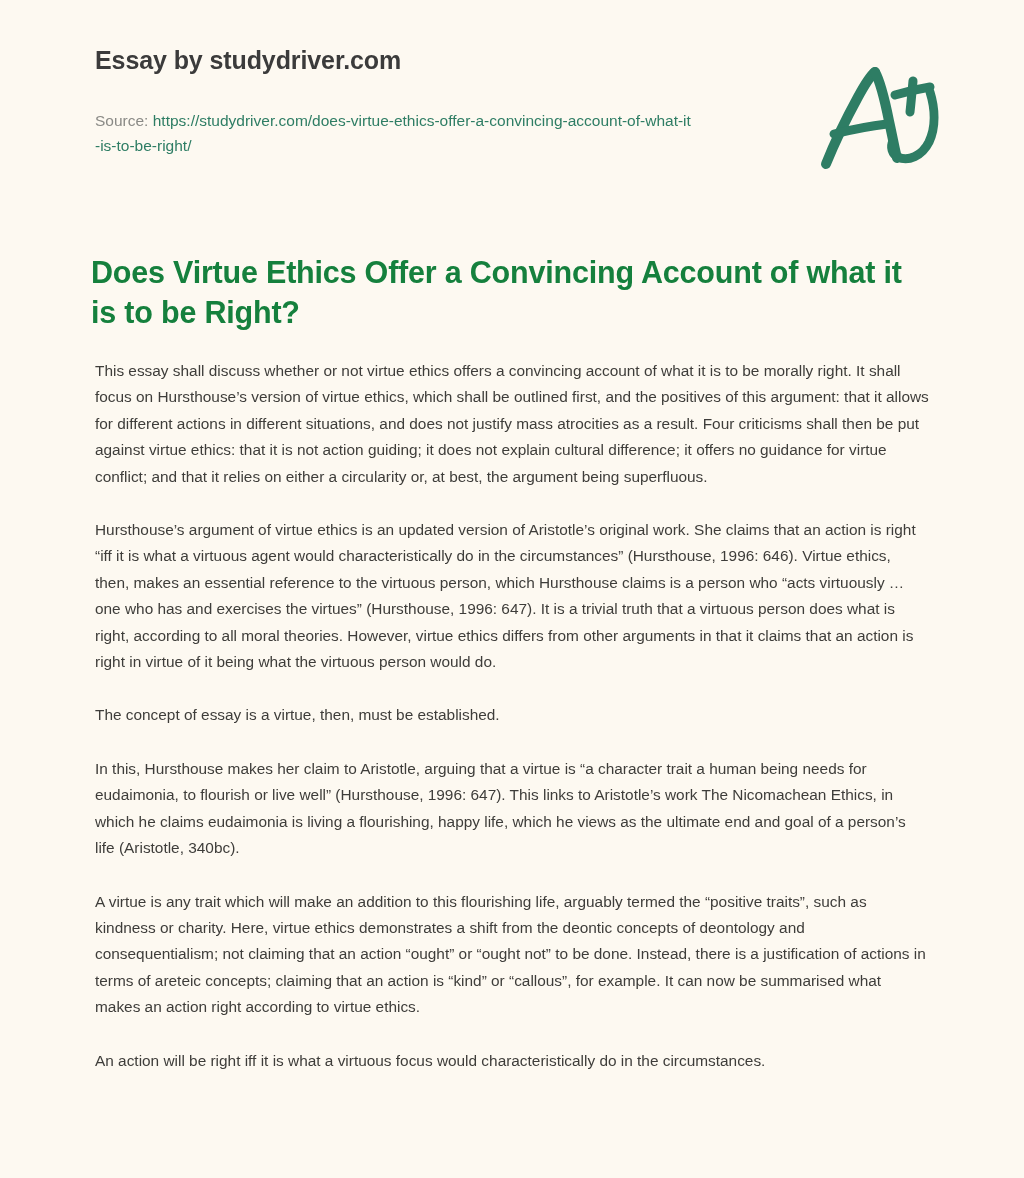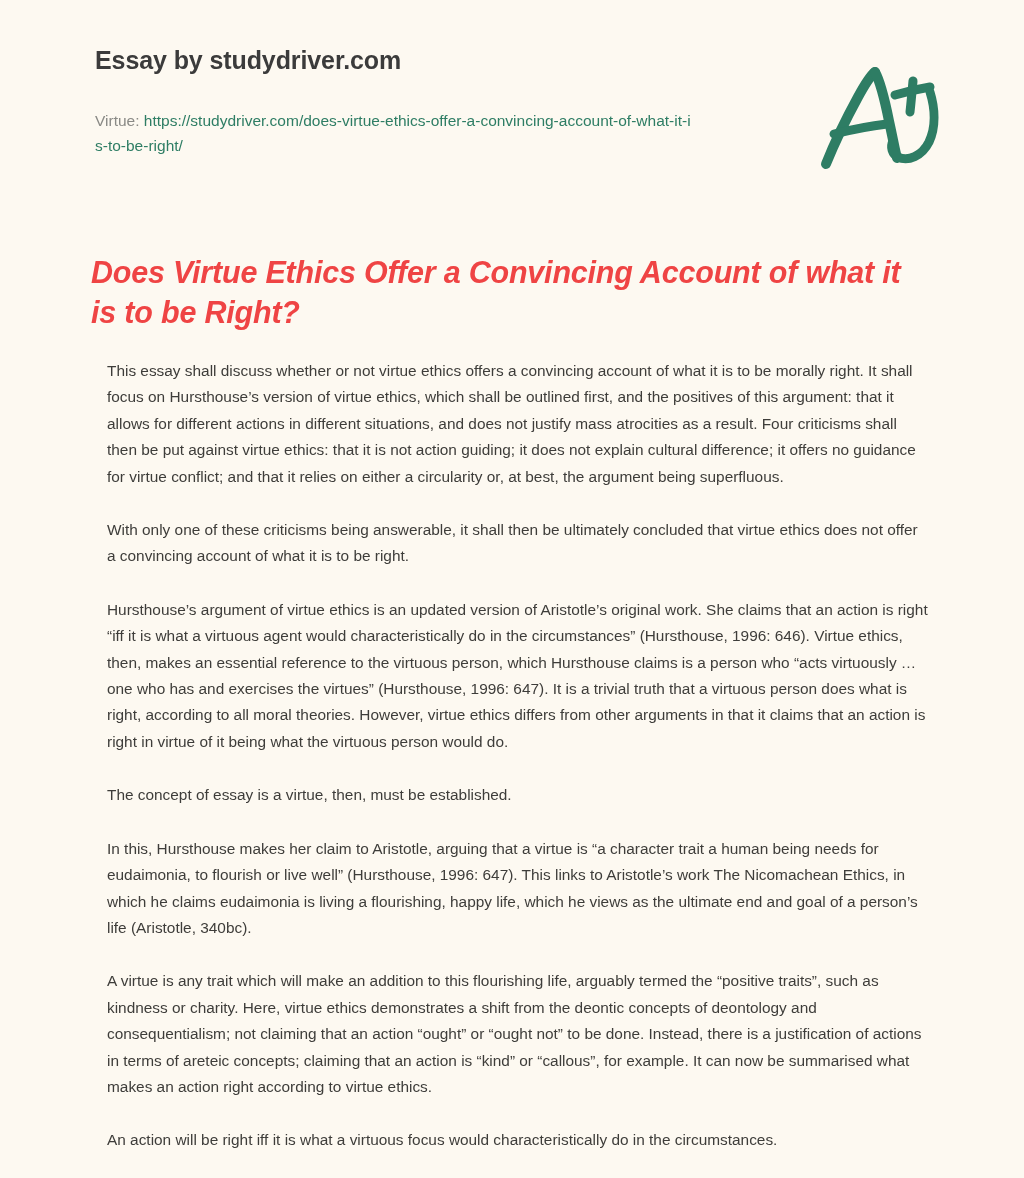--- a/index.html
+++ b/index.html
@@ -81,49 +81,48 @@
     left: 91px;
     top: 252px;
     width: 838px;
   }
 
   .article-title {
     font-family: "Liberation Sans", sans-serif;
     font-size: 30.5px;
     font-weight: bold;
     line-height: 40px;
-    color: #ef4444;
+    color: #15803d;
     margin: 0 0 26px 0;
     letter-spacing: -0.2px;
     max-width: 830px;
-    font-style: italic;
   }
 
   .body-copy p {
-    margin: 0 0 27px 16px;
+    margin: 0 0 27px 4px;
     font-size: 15.4px;
     line-height: 26.4px;
     color: #3e3d3a;
     text-align: left;
   }
   .body-copy p:last-child {
     margin-bottom: 0;
   }
 </style>
 </head>
 <body>
 
 <div class="page">
 
   <div class="header">
 
     <div class="brand-title">Essay by studydriver.com</div>
 
     <div class="source-line">
-      <span class="source-label">Virtue:</span>
+      <span class="source-label">Source:</span>
       <span class="source-url">https://studydriver.com/does-virtue-ethics-offer-a-convincing-account-of-what-it-is-to-be-right/</span>
     </div>
 
     <div class="logo">
       <svg viewBox="0 0 140 112" xmlns="http://www.w3.org/2000/svg">
         <g fill="none" stroke="#2e7d64" stroke-linecap="round" stroke-linejoin="round">
 
           <path d="M14 101 C20 86, 34 56, 46 34 C52 23, 58 13, 63 9" stroke-width="10"></path>
 
           <path d="M63 9 C68 18, 73 38, 77 58 C81 76, 83 88, 85 95" stroke-width="10"></path>
@@ -140,21 +139,20 @@
     </div>
 
   </div>
 
   <div class="article">
 
     <h1 class="article-title">Does Virtue Ethics Offer a Convincing Account of what it is to be Right?</h1>
 
     <div class="body-copy">
       <p>This essay shall discuss whether or not virtue ethics offers a convincing account of what it is to be morally right. It shall focus on Hursthouse’s version of virtue ethics, which shall be outlined first, and the positives of this argument: that it allows for different actions in different situations, and does not justify mass atrocities as a result. Four criticisms shall then be put against virtue ethics: that it is not action guiding; it does not explain cultural difference; it offers no guidance for virtue conflict; and that it relies on either a circularity or, at best, the argument being superfluous.</p>
-      <p>With only one of these criticisms being answerable, it shall then be ultimately concluded that virtue ethics does not offer a convincing account of what it is to be right.</p>
       <p>Hursthouse’s argument of virtue ethics is an updated version of Aristotle’s original work. She claims that an action is right “iff it is what a virtuous agent would characteristically do in the circumstances” (Hursthouse, 1996: 646). Virtue ethics, then, makes an essential reference to the virtuous person, which Hursthouse claims is a person who “acts virtuously … one who has and exercises the virtues” (Hursthouse, 1996: 647). It is a trivial truth that a virtuous person does what is right, according to all moral theories. However, virtue ethics differs from other arguments in that it claims that an action is right in virtue of it being what the virtuous person would do.</p>
       <p>The concept of essay is a virtue, then, must be established.</p>
       <p>In this, Hursthouse makes her claim to Aristotle, arguing that a virtue is “a character trait a human being needs for eudaimonia, to flourish or live well” (Hursthouse, 1996: 647). This links to Aristotle’s work The Nicomachean Ethics, in which he claims eudaimonia is living a flourishing, happy life, which he views as the ultimate end and goal of a person’s life (Aristotle, 340bc).</p>
       <p>A virtue is any trait which will make an addition to this flourishing life, arguably termed the “positive traits”, such as kindness or charity. Here, virtue ethics demonstrates a shift from the deontic concepts of deontology and consequentialism; not claiming that an action “ought” or “ought not” to be done. Instead, there is a justification of actions in terms of areteic concepts; claiming that an action is “kind” or “callous”, for example. It can now be summarised what makes an action right according to virtue ethics.</p>
       <p>An action will be right iff it is what a virtuous focus would characteristically do in the circumstances.</p>
 
     </div>
 
   </div>
 

